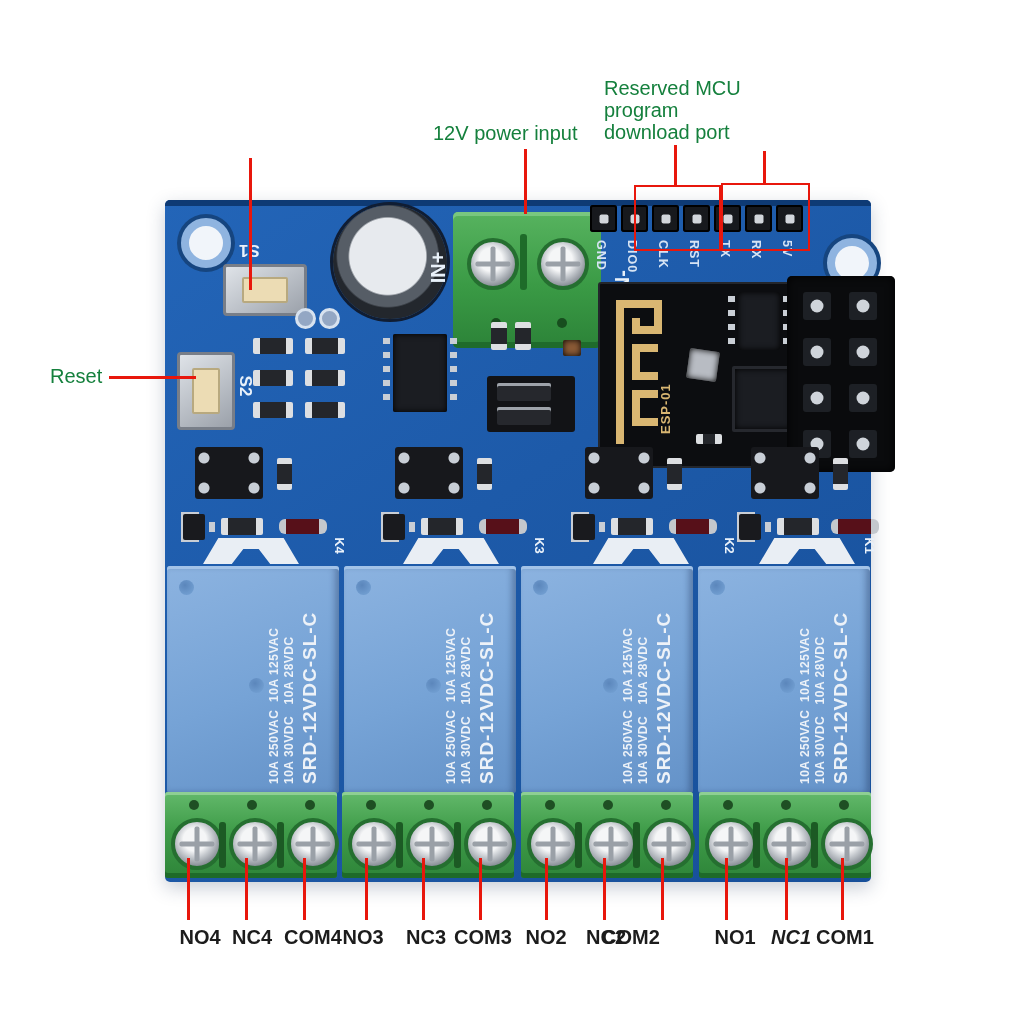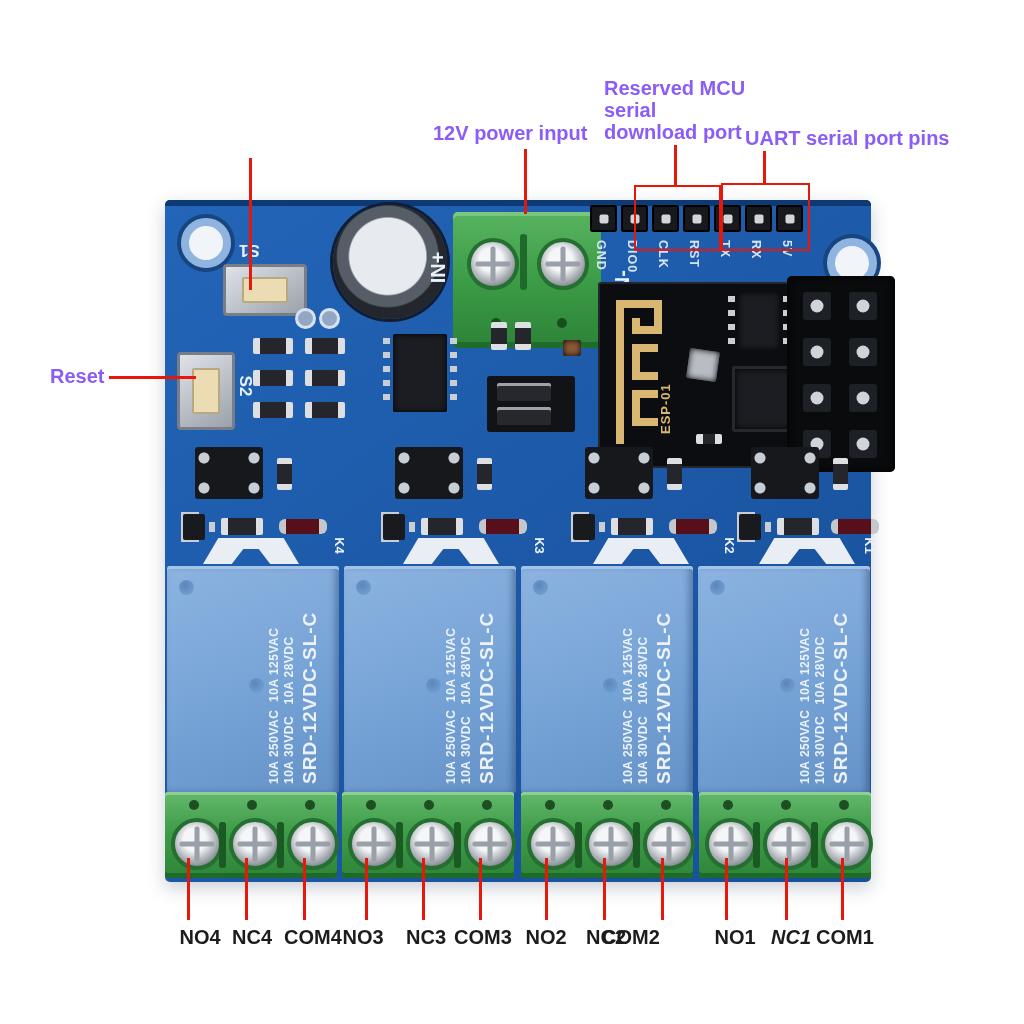--- a/index.html
+++ b/index.html
@@ -1,19 +1,19 @@
 <!DOCTYPE html>
 <html><head>
 <meta charset="utf-8">
 <style>
   html,body{margin:0;padding:0;background:#fff;}
   #stage{position:relative;width:1024px;height:1024px;background:#ffffff;overflow:hidden;
          font-family:"Liberation Sans",sans-serif;}
   
-  .callout{position:absolute;color:#8b5cf6;font-weight:700;font-size:20px;line-height:22px;white-space:pre;}
+  .callout{position:absolute;color:#15803d;font-weight:400;font-size:20px;line-height:22px;white-space:pre;}
   .vline{position:absolute;width:3px;background:#e8170c;z-index:40;}
   .hline{position:absolute;height:3px;background:#e8170c;z-index:40;}
   .rbox{position:absolute;border:2px solid #e8170c;z-index:40;}
   .tlabel{position:absolute;top:926px;transform:translateX(-50%);color:#1c1c1c;font-weight:700;font-size:20px;}
   
   #board{position:absolute;left:165px;top:200px;width:706px;height:682px;border-radius:5px;
          background:linear-gradient(145deg,#2365b8 0%,#1d5aa9 45%,#174f99 100%);
          box-shadow:0 6px 18px rgba(40,60,90,.25);}
   #board:before{content:"";position:absolute;left:0;top:0;right:0;height:6px;background:#0e3a74;border-radius:5px 5px 0 0;}
   .hole{position:absolute;width:34px;height:34px;border-radius:50%;background:#f1f5fa;border:8px solid #8fb4e0;box-shadow:0 0 0 4px #16457f;}
@@ -64,22 +64,21 @@
   .thole{position:absolute;top:8px;width:10px;height:10px;border-radius:50%;background:#1e4f23;}
   .jmp{position:absolute;left:322px;top:176px;width:88px;height:56px;background:#121316;border-radius:3px;}
   .jmp i{position:absolute;left:10px;width:54px;height:18px;background:#26282d;border-radius:2px;box-shadow:inset 0 3px 0 #9ea3aa;}
 </style>
 </head>
 <body>
 
 <div id="stage">
 
   <div class="callout" style="left:433px;top:122px;">12V power input</div>
-  <div class="callout" style="left:604px;top:77px;"><span>Reserved MCU</span><br><span>serial</span><br><span>download port</span></div>
-  <div class="callout" style="left:745px;top:127px;">UART serial port pins</div>
+  <div class="callout" style="left:604px;top:77px;"><span>Reserved MCU</span><br><span>program</span><br><span>download port</span></div>
   <div class="callout" style="left:50px;top:365px;">Reset</div>
 
   <div class="vline" style="left:249px;top:158px;height:132px;"></div>
   <div class="vline" style="left:524px;top:149px;height:65px;"></div>
   <div class="vline" style="left:674px;top:145px;height:40px;"></div>
   <div class="vline" style="left:763px;top:151px;height:32px;"></div>
   <div class="hline" style="left:109px;top:376px;width:87px;"></div>
   <div class="rbox" style="left:634px;top:185px;width:83px;height:62px;"></div>
   <div class="rbox" style="left:721px;top:183px;width:85px;height:64px;"></div>
 

